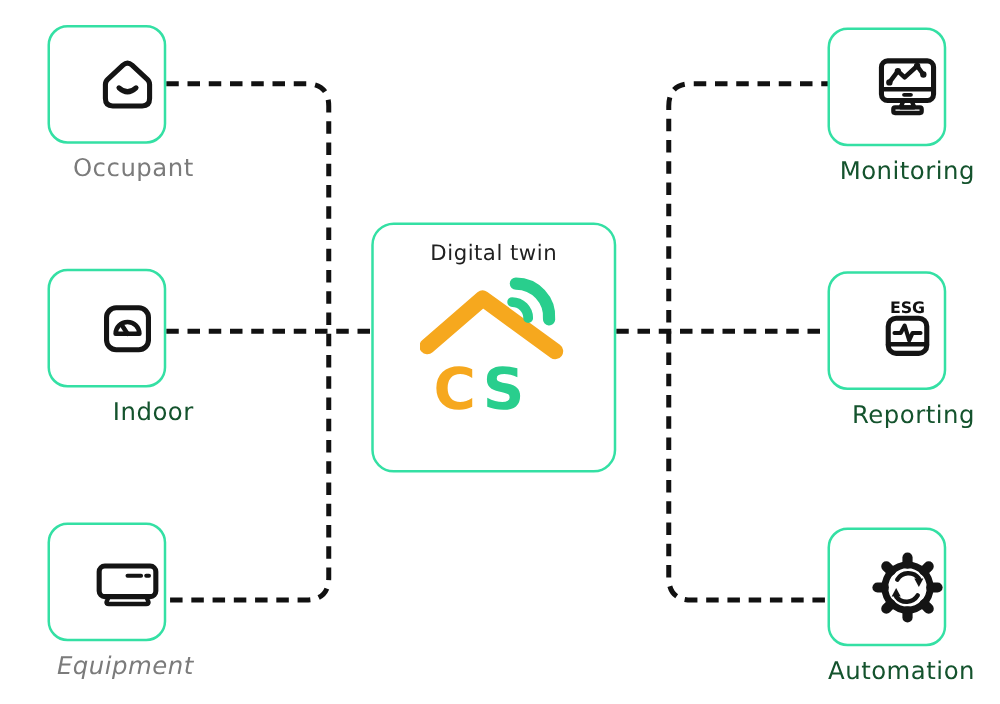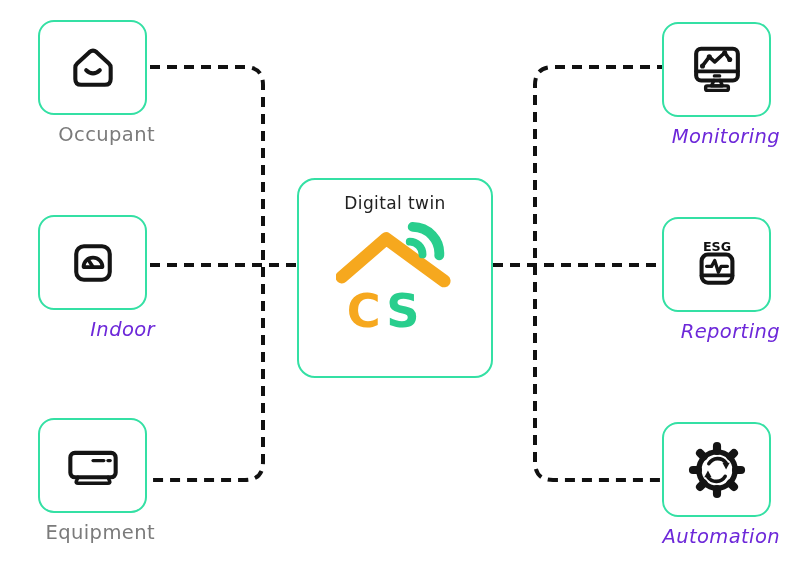--- a/index.html
+++ b/index.html
@@ -1,24 +1,24 @@
 <!DOCTYPE html>
 <html><head>
 <meta charset="utf-8">
 <style>
   html,body{margin:0;padding:0;background:#fff;}
   .canvas{position:relative;width:800px;height:563px;background:#ffffff;overflow:hidden;
           font-family:"DejaVu Sans","Liberation Sans",sans-serif;}
   .connectors{position:absolute;left:0;top:0;width:800px;height:563px;z-index:0;}
   .dash{fill:none;stroke:#111111;stroke-width:4;stroke-dasharray:10 7;}
-  .node-box{position:absolute;width:109px;height:95px;background:#fff;border:2px solid #34e0a4;
-            border-radius:16px;box-sizing:border-box;display:flex;align-items:center;justify-content:center;z-index:1;}
+  .node-box{position:absolute;width:95px;height:95px;background:#fff;border:2px solid #34e0a4;
+            border-radius:16px;box-sizing:border-box;display:flex;align-items:center;justify-content:flex-end;z-index:1;}
   .node-label{position:absolute;width:140px;text-align:right;font-size:19.5px;letter-spacing:0.4px;z-index:1;}
   .gray{color:#7b7b7b;}
-  .navy{color:#6d28d9;font-style:italic;}
+  .navy{color:#14532d;}
   .center-box{position:absolute;left:297px;top:178px;width:196px;height:200px;background:#fff;
               border:2px solid #34e0a4;border-radius:18px;box-sizing:border-box;z-index:1;
               display:flex;flex-direction:column;align-items:center;}
   .center-title{margin-top:13px;font-size:17px;color:#212121;letter-spacing:0.4px;}
   .logo{margin-top:2px;width:118px;height:128px;}
   .logo-c{font-family:"DejaVu Sans","Liberation Sans",sans-serif;font-weight:bold;font-size:47px;fill:#f6a81e;}
   .logo-s{font-family:"DejaVu Sans","Liberation Sans",sans-serif;font-weight:bold;font-size:47px;fill:#29ce8d;}
   .icon{display:block;}
   .ik{fill:none;stroke:#141414;stroke-linecap:round;stroke-linejoin:round;}
   .esg-text{font-family:"DejaVu Sans","Liberation Sans",sans-serif;font-weight:bold;font-size:14px;fill:#111;}
@@ -53,21 +53,21 @@
   <div class="node-label navy" style="left:15px;top:318px;">Indoor</div>
 
   <div class="node-box" style="left:38px;top:418px;">
     <svg class="icon" width="58" height="58" viewBox="0 0 64 64">
       <rect class="ik" stroke-width="4.5" x="7" y="17.5" width="50" height="27" rx="5"></rect>
       <path class="ik" stroke-width="3.5" d="M32 26 H44"></path>
       <path class="ik" stroke-width="3.5" d="M48.5 26 H51"></path>
       <path class="ik" stroke-width="3.8" d="M15.5 44.5 L13.5 49 Q12.8 51 15.5 51 H48.5 Q51.2 51 50.5 49 L48.5 44.5"></path>
     </svg>
   </div>
-  <div class="node-label gray" style="left:15px;top:521px;">Equipment</div>
+  <div class="node-label gray" style="left:15px;top:521px;font-style:italic;">Equipment</div>
 
   <div class="center-box">
     <div class="center-title">Digital twin</div>
     <svg class="logo" viewBox="0 0 120 130">
       <path d="M6 63 L51 24 L110 67" fill="none" stroke="#f6a81e" stroke-width="13" stroke-linecap="round" stroke-linejoin="round"></path>
       <path d="M75 27 A13 13 0 0 1 88 40" fill="none" stroke="#29ce8d" stroke-width="8" stroke-linecap="round"></path>
       <path d="M78 12 A27 27 0 0 1 105 41" fill="none" stroke="#29ce8d" stroke-width="10" stroke-linecap="round"></path>
       <text class="logo-c" x="11" y="114">C</text>
       <text class="logo-s" x="51" y="114">S</text>
     </svg>

